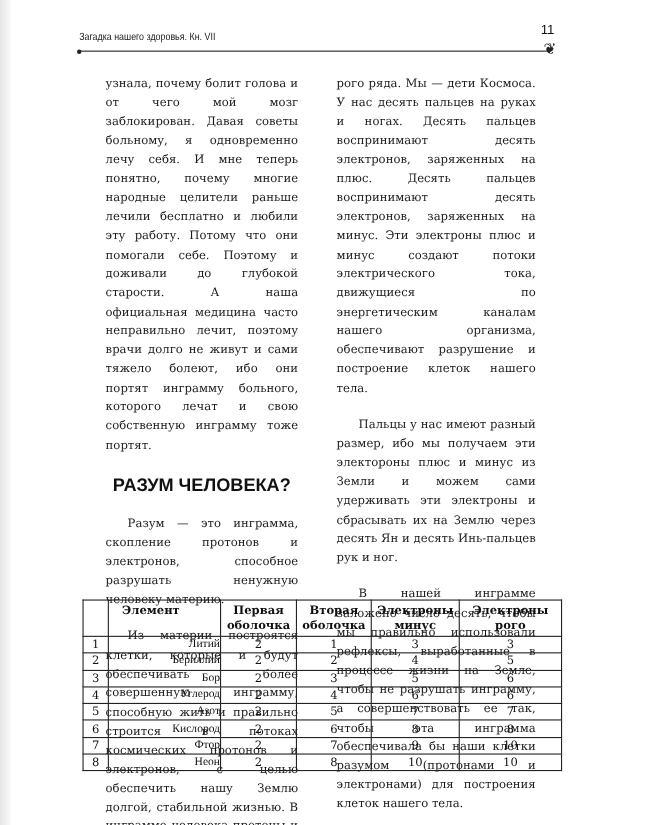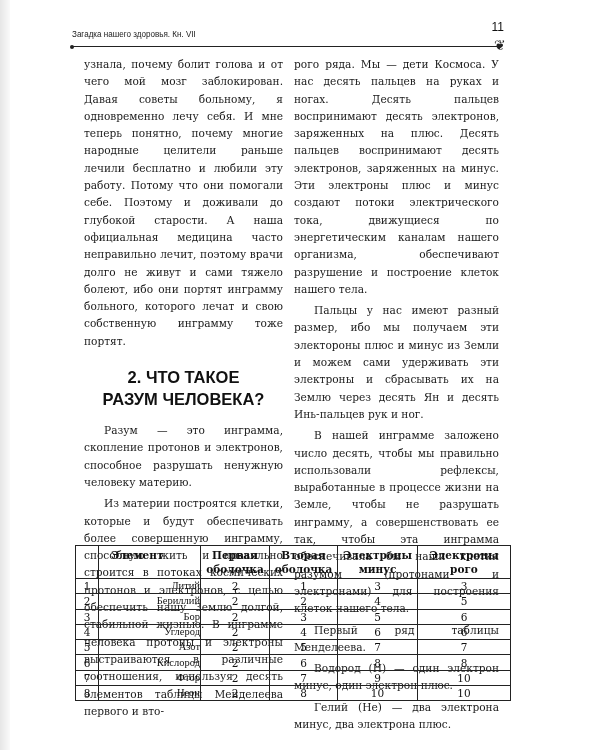--- a/index.html
+++ b/index.html
@@ -34,21 +34,21 @@
     position:absolute; left:70px; top:44.5px; width:4px; height:4px; border-radius:50%; background:#222;
   }
   .ornament {
     position:absolute; left:494px; top:38px; font-size:14px; color:#222; line-height:1;
   }
   .col {
     position:absolute; top:52px;
     font-size:10.6px; line-height:17.3px;
     text-align:justify;
   }
-  .col p { margin:4px; }
+  .col p { margin:16px; }
   .col .indent { text-indent:20px; }
   .col-left { left:80px; width:207px; }
   .col-right { left:290px; width:213px; }
   .heading {
     font-family:"Liberation Sans", sans-serif; font-weight:bold;
     font-size:16.5px; line-height:22px; text-align:center;
     margin:16px 0 12px 0; color:#111;
   }
   .table-wrap {
     position:absolute; left:75px; top:545px;
@@ -77,21 +77,20 @@
   <span class="header-title">Загадка нашего здоровья. Кн. VII</span>
   <span class="page-number">11</span>
 </div>
 <div class="rule-dot"></div>
 <div class="header-rule"></div>
 <div class="ornament">❦</div>
 
 <div class="col col-left">
   <p>узнала, почему болит голова и от чего мой мозг заблокирован. Давая советы больному, я одновременно лечу себя. И мне теперь понятно, почему многие народные целители раньше лечили бесплатно и любили эту работу. Потому что они помогали себе. Поэтому и доживали до глубокой старости. А наша официальная медицина часто неправильно лечит, поэтому врачи долго не живут и сами тяжело болеют, ибо они портят инграмму больного, которого лечат и свою собственную инграмму тоже портят.</p>
   <div class="heading">
-    <div>2. ЧТО ТАКОЕ</div>
     <div>РАЗУМ ЧЕЛОВЕКА?</div>
   </div>
   <p class="indent">Разум — это инграмма, скопление протонов и электронов, способное разрушать ненужную человеку материю.</p>
   <p class="indent">Из материи построятся клетки, которые и будут обеспечивать более совершенную инграмму, способную жить и правильно строится в потоках космических протонов и электронов, с целью обеспечить нашу Землю долгой, стабильной жизнью. В инграмме человека протоны и электроны выстраиваются в различные соотношения, используя десять элементов таблицы Менделеева первого и вто-</p>
 </div>
 
 <div class="col col-right">
   <p>рого ряда. Мы — дети Космоса. У нас десять пальцев на руках и ногах. Десять пальцев воспринимают десять электронов, заряженных на плюс. Десять пальцев воспринимают десять электронов, заряженных на минус. Эти электроны плюс и минус создают потоки электрического тока, движущиеся по энергетическим каналам нашего организма, обеспечивают разрушение и построение клеток нашего тела.</p>
   <p class="indent">Пальцы у нас имеют разный размер, ибо мы получаем эти электороны плюс и минус из Земли и можем сами удерживать эти электроны и сбрасывать их на Землю через десять Ян и десять Инь-пальцев рук и ног.</p>
   <p class="indent">В нашей инграмме заложено число десять, чтобы мы правильно использовали рефлексы, выработанные в процессе жизни на Земле, чтобы не разрушать инграмму, а совершенствовать ее так, чтобы эта инграмма обеспечивала бы наши клетки разумом (протонами и электронами) для построения клеток нашего тела.</p>

